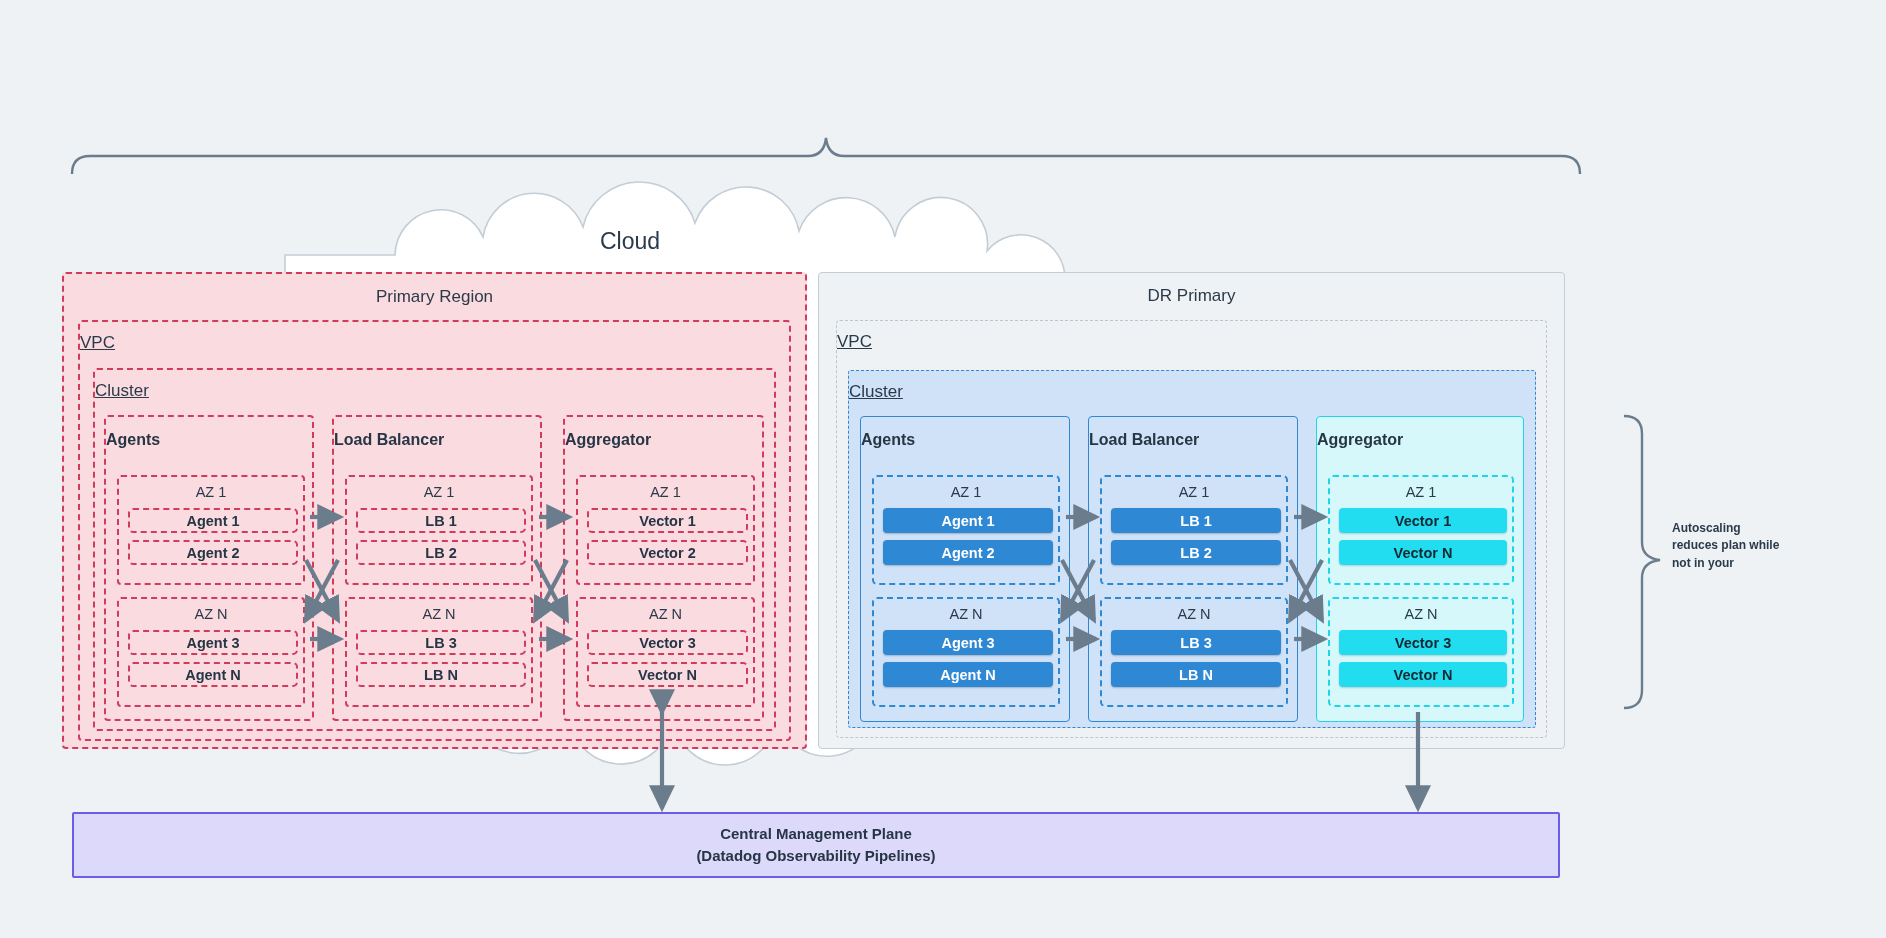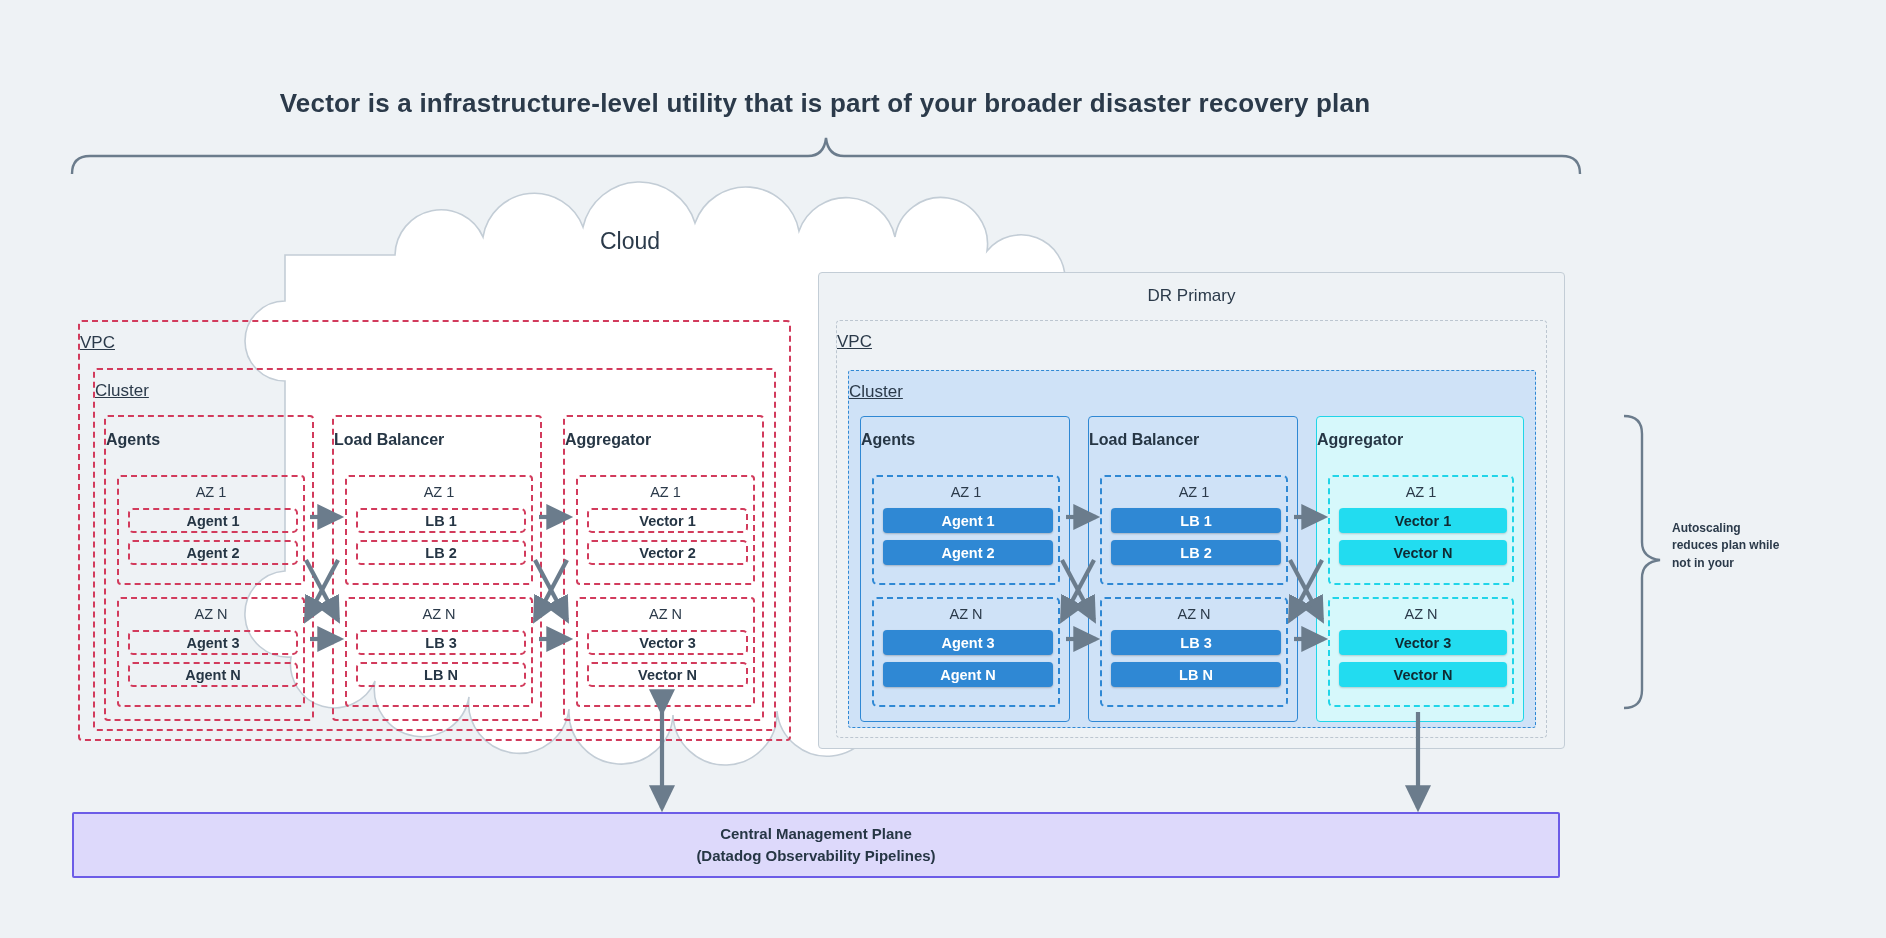--- a/index.html
+++ b/index.html
@@ -107,27 +107,29 @@
              a 50 50 0 0 1 -104 -6
              a 48 48 0 0 1 -100 -12
              a 46 46 0 0 1 -94 -16
              a 44 44 0 0 1 -84 -24
              a 42 42 0 0 1 -6 -86
              l 0 -190
              a 40 40 0 0 1 0 -80
              l 0 -46 z" fill="#ffffff" stroke="#c3cdd6" stroke-width="1.6"></path>
   </svg>
 
-  <div id="title">Vector is a infrastructure-level utility that is part of your broader disaster recovery plan</div>
   <svg id="top-brace" viewBox="0 0 1650 46">
     <path d="M 72 44 q 0 -18 18 -18 L 808 26 q 16 0 18 -18 q 2 18 18 18 L 1562 26 q 18 0 18 18" fill="none" stroke="#6b7c8c" stroke-width="2.4"></path>
   </svg>
 
   <div id="cloud-label">Cloud</div>
 
+  <div class="region pk-outer" style="left:62px; top:272px; width:745px; height:477px;">
+    <div class="region-title">Primary Region</div>
+  </div>
   <div class="region pk-box" style="left:78px; top:320px; width:713px; height:421px;">
     <div class="sub-title">VPC</div>
   </div>
   <div class="region pk-box" style="left:93px; top:368px; width:683px; height:363px;">
     <div class="sub-title">Cluster</div>
   </div>
 
   <div class="region pk-box" style="left:104px; top:415px; width:210px; height:306px;">
     <div class="col-title">Agents</div>
     <div class="pk-box" style="position:absolute; left:11px; top:58px; width:188px; height:110px;">

